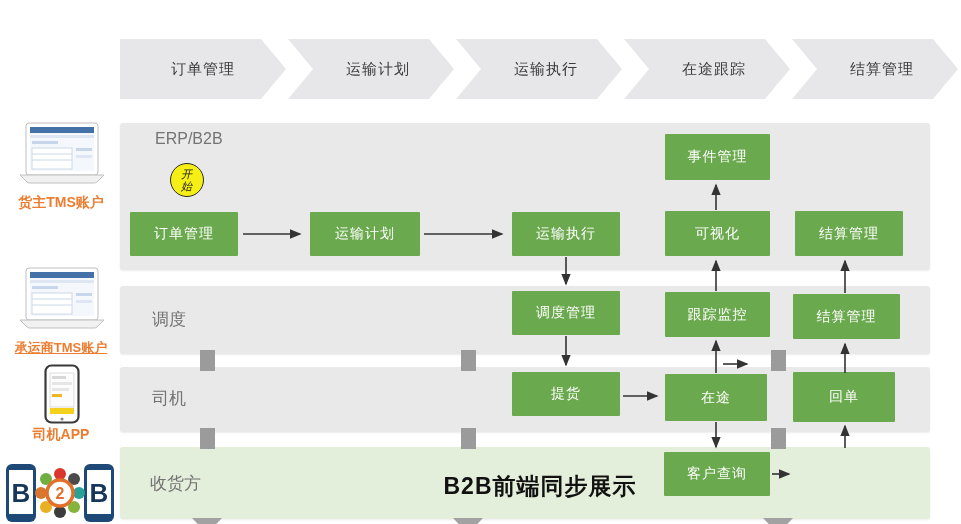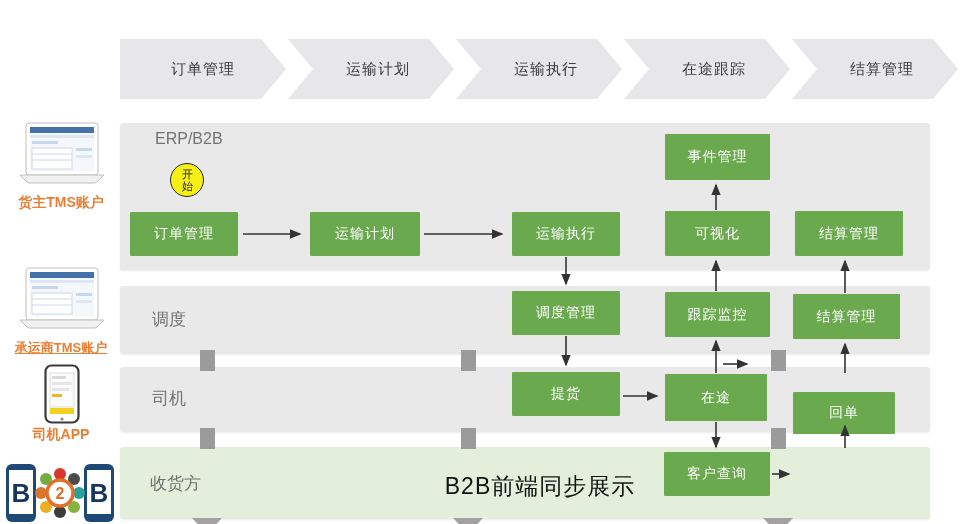--- a/index.html
+++ b/index.html
@@ -32,24 +32,24 @@
   .lane-label{position:absolute;font-weight:normal;color:#737373;font-size:17px;}
 
   
   .node{position:absolute;background:var(--node-green);color:#fff;
         display:flex;align-items:center;justify-content:center;
         font-size:14px;letter-spacing:1px;border-radius:1px;}
 
   .start-circle{position:absolute;left:170px;top:139px;width:34px;height:34px;border-radius:50%;
         background:var(--start-yellow);border:1.6px solid #2b2b2b;
         display:flex;align-items:center;justify-content:center;}
-  .start-circle span{width:12px;font-size:11px;line-height:1.1;color:#1a1a1a;text-align:right;word-break:break-all;}
+  .start-circle span{width:12px;font-size:11px;line-height:1.1;color:#1a1a1a;text-align:left;word-break:break-all;font-style:italic;}
 
   .banner-text{position:absolute;left:395px;top:447px;width:290px;text-align:center;
-        font-size:23px;font-weight:normal;color:#111;letter-spacing:1px;}
+        font-size:23px;font-weight:bold;color:#111;letter-spacing:1px;}
 
   
   .sq{position:absolute;width:15px;height:21px;background:var(--connector-gray);}
   .tri{position:absolute;width:0;height:0;border-left:15px solid transparent;
        border-right:15px solid transparent;border-top:16px solid #a2a2a2;}
 
   .overlay{position:absolute;left:0;top:0;pointer-events:none;}
 
   
   .side-icon{position:absolute;}
@@ -102,21 +102,21 @@
   <div class="node" style="left:665px;top:110px;width:105px;height:46px">事件管理</div>
   <div class="node" style="left:665px;top:187px;width:105px;height:45px">可视化</div>
   <div class="node" style="left:795px;top:187px;width:108px;height:45px">结算管理</div>
 
   <div class="node" style="left:512px;top:267px;width:108px;height:44px">调度管理</div>
   <div class="node" style="left:665px;top:268px;width:105px;height:45px">跟踪监控</div>
   <div class="node" style="left:793px;top:270px;width:107px;height:45px">结算管理</div>
 
   <div class="node" style="left:512px;top:348px;width:108px;height:44px">提货</div>
   <div class="node" style="left:665px;top:350px;width:102px;height:47px">在途</div>
-  <div class="node" style="left:793px;top:368px;width:102px;height:42px">回单</div>
+  <div class="node" style="left:793px;top:348px;width:102px;height:50px">回单</div>
 
   <div class="node" style="left:664px;top:428px;width:106px;height:44px">客户查询</div>
 
   <div class="sq" style="left:200px;top:326px"></div>
   <div class="sq" style="left:461px;top:326px"></div>
   <div class="sq" style="left:771px;top:326px"></div>
   <div class="sq" style="left:200px;top:404px"></div>
   <div class="sq" style="left:461px;top:404px"></div>
   <div class="sq" style="left:771px;top:404px"></div>
 

